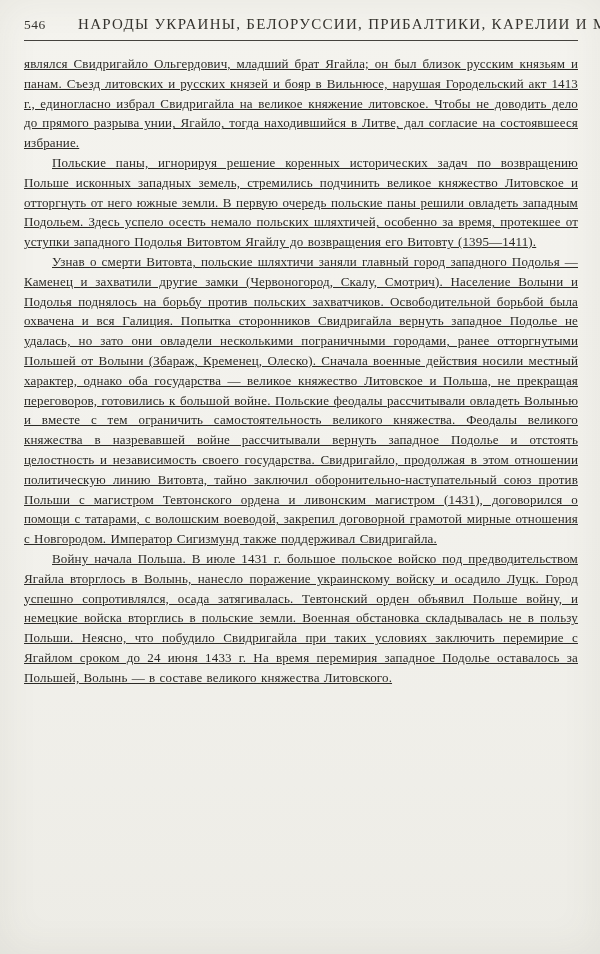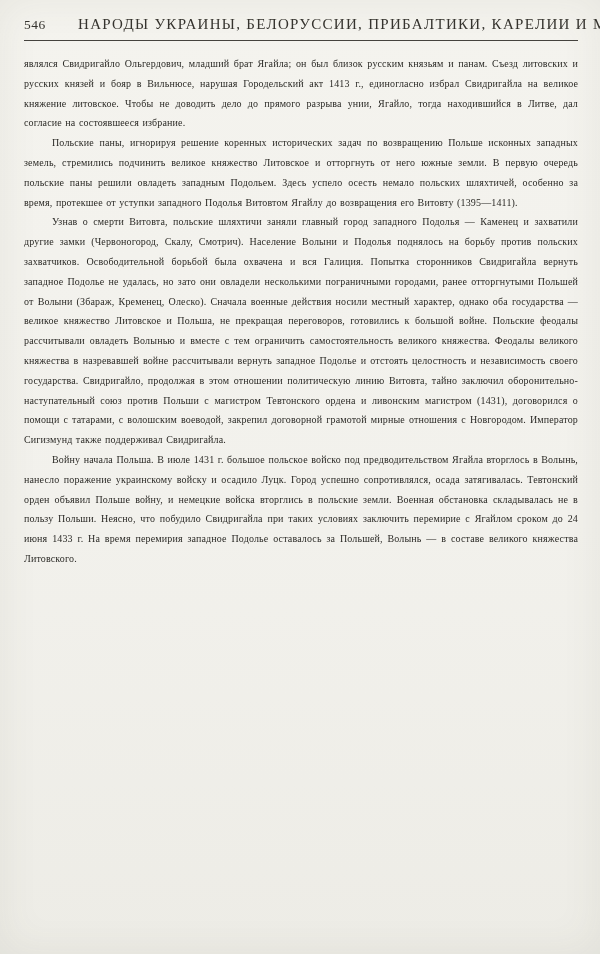--- a/index.html
+++ b/index.html
@@ -40,26 +40,27 @@
       letter-spacing: 1.3px;
       white-space: nowrap;
       padding-right: 10px;
     }
     .head-rule {
       border: none;
       border-top: 1.3px solid #45433e;
       margin: 7px 0 13px 0;
     }
     .body-text {
-      font-size: 10px;
+      font-size: 13px;
       line-height: 19.8px;
       text-align: justify;
       letter-spacing: 0.15px;
       word-spacing: 0.8px;
       hyphens: auto;
+      text-decoration: underline;
       -webkit-hyphens: auto;
     }
     .para {
       margin: 0;
       text-indent: 28px;
     }
     .para.no-indent {
       text-indent: 0;
     }
   </style>

